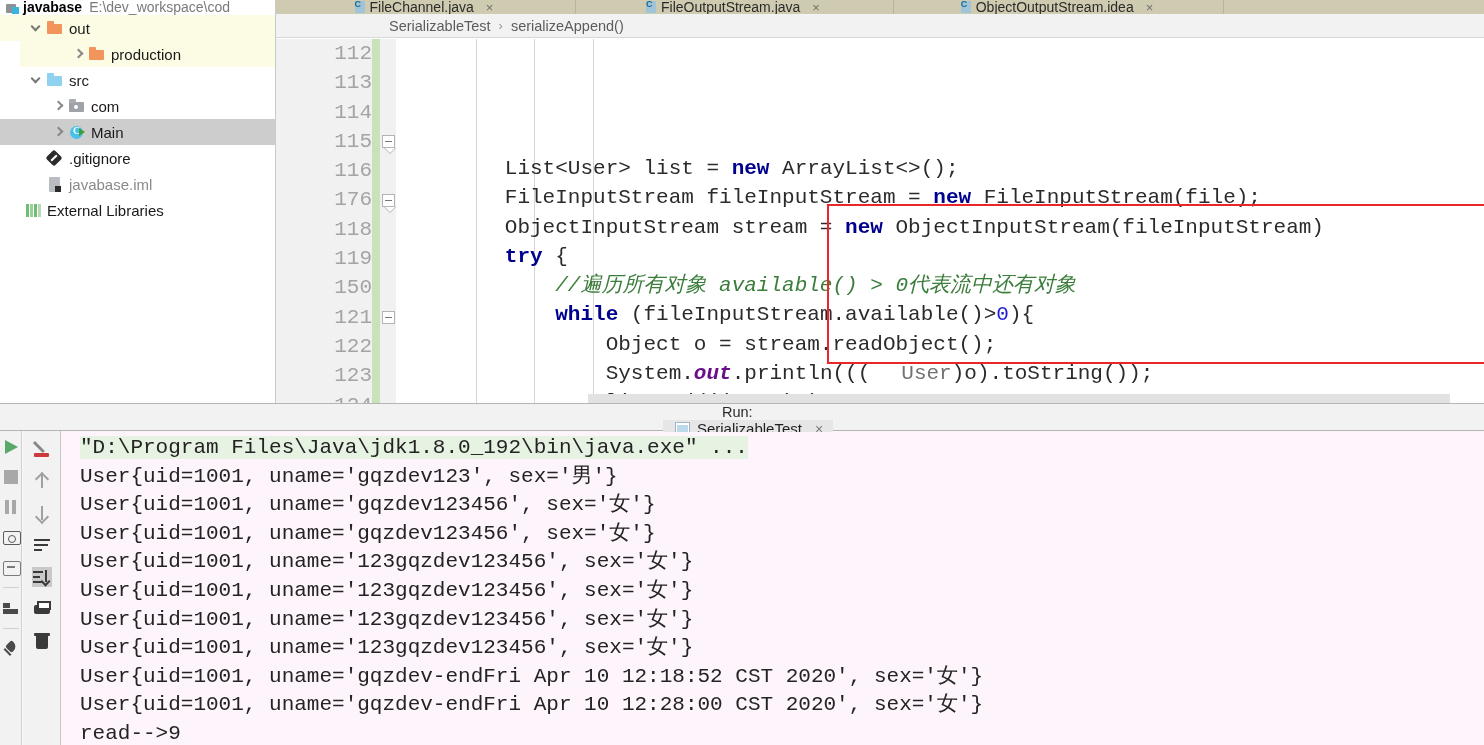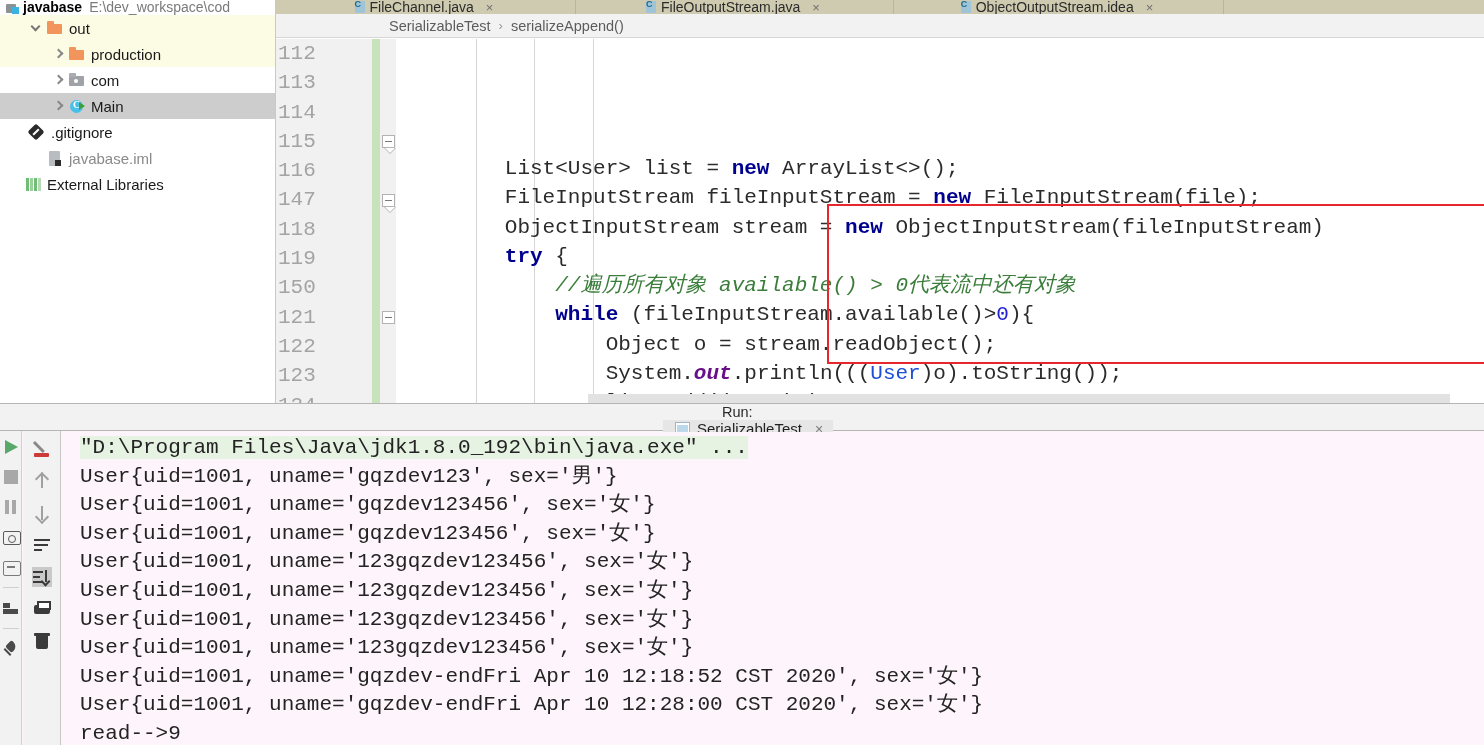--- a/index.html
+++ b/index.html
@@ -150,21 +150,21 @@
     font-size: 14.5px; color: #5c5c5c; gap: 8px;
   }
   .breadcrumb .sep { color: #9a9a9a; font-size: 13px; }
 
   .code-area { position: absolute; left: 0; top: 39px; right: 0; bottom: 0; background: #fff; overflow: hidden; }
   .gutter {
     position: absolute; left: 0; top: 0; width: 96px; height: 100%;
     background: #f1f1f1; border-right: 0;
   }
   .gutter .ln {
-    height: 29.3px; line-height: 29.3px; text-align: left; padding-left: 2px;
+    height: 29.3px; line-height: 29.3px; text-align: right; padding-left: 2px;
     font-family: "Liberation Mono", monospace; font-size: 21px; color: #a4a4a4;
   }
   .changebar { position: absolute; left: 96px; top: 0; width: 8px; height: 100%; background: #c8e2bb; }
   .foldcol { position: absolute; left: 104px; top: 0; width: 16px; height: 100%; background: #f1f1f1; }
   .fold {
     position: absolute; left: 2px; width: 13px; height: 13px;
     background: #fff; border: 1px solid #b3b3b3;
   }
   .fold .minus { position: absolute; left: 2px; top: 5px; width: 7px; height: 1px; background: #7a7a7a; }
   .fold.start:after {
@@ -179,21 +179,21 @@
   .code-text {
     position: absolute; left: 128px; top: 0; right: 0; height: 100%;
     font-family: Liberation Mono, monospace; font-size: 21px;
     white-space: pre; color: #2b2b2b;
   }
   .cline { height: 29.3px; line-height: 29.3px; position: relative; }
   .kw { color: #00008f; font-weight: bold; }
   .num { color: #2020d0; }
   .cmt { color: #3b7d3b; font-style: italic; }
   .fld { color: #6a0f8a; font-style: italic; font-weight: bold; }
-  .cls { color: #1d4ed8; }
+  .cls { color: #737373; margin-left: 31px; }
   .guide { position: absolute; top: 0; width: 1px; height: 100%; background: #d5d5d5; }
 
   .redbox {
     position: absolute; left: 551px; top: 165px; width: 820px; height: 160px;
     border: 2.5px solid #e8262c; pointer-events: none; z-index: 20;
   }
   .editor-hscroll {
     position: absolute; left: 312px; bottom: 0; width: 862px; height: 9px;
     background: #e2e2e2;
   }
@@ -283,36 +283,41 @@
     <div class="tree-pane">
       <div class="tree-title">
         <span class="proj-icon"></span><span class="proj-name">javabase</span><span class="proj-path">E:\dev_workspace\cod</span>
       </div>
       <div class="tree-rows" id="tree-rows">
           <div class="tree-row hl-yellow" style="padding-left: 30px;">
             <span class="arrow down"></span>
             <span class="ticon"><span class="ic-folder orange"></span></span>
             <span class="lbl">out</span>
           </div>
-          <div class="tree-row hl-yellow" style="padding-left: 52px;">
+          <div class="tree-row hl-yellow" style="padding-left: 52px; margin-left: 20px;">
             <span class="arrow right"></span>
             <span class="ticon"><span class="ic-folder orange"></span></span>
             <span class="lbl">production</span>
+          </div>
+          <div class="tree-row" style="padding-left: 30px;">
+            <span class="arrow down"></span>
+            <span class="ticon"><span class="ic-folder blue"></span></span>
+            <span class="lbl">src</span>
           </div>
           <div class="tree-row" style="padding-left: 52px;">
             <span class="arrow right"></span>
             <span class="ticon"><span class="ic-folder pkg"><span class="dot"></span></span></span>
             <span class="lbl">com</span>
           </div>
           <div class="tree-row hl-sel" style="padding-left: 52px;">
             <span class="arrow right"></span>
             <span class="ticon"><span class="ic-class"><span class="letter">C</span><span class="run"></span></span></span>
             <span class="lbl">Main</span>
           </div>
-          <div class="tree-row" style="padding-left: 12px;">
+          <div class="tree-row" style="padding-left: 30px;">
             <span class="arrow "></span>
             <span class="ticon"><span class="ic-git"><span class="s1"></span></span></span>
             <span class="lbl">.gitignore</span>
           </div>
           <div class="tree-row" style="padding-left: 30px;">
             <span class="arrow "></span>
             <span class="ticon"><span class="ic-iml"><span class="corner"></span></span></span>
             <span class="lbl dim">javabase.iml</span>
           </div>
           <div class="tree-row" style="padding-left: 8px;">
@@ -355,21 +360,21 @@
         <span>serializeAppend()</span>
       </div>
 
       <div class="code-area">
         <div class="gutter" id="gutter">
             <div class="ln">112</div>
             <div class="ln">113</div>
             <div class="ln">114</div>
             <div class="ln">115</div>
             <div class="ln">116</div>
-            <div class="ln">147</div>
+            <div class="ln">176</div>
             <div class="ln">118</div>
             <div class="ln">119</div>
             <div class="ln">150</div>
             <div class="ln">121</div>
             <div class="ln">122</div>
             <div class="ln">123</div>
             <div class="ln">124</div>
           </div>
         <div class="changebar"></div>
         <div class="foldcol" id="foldcol">

